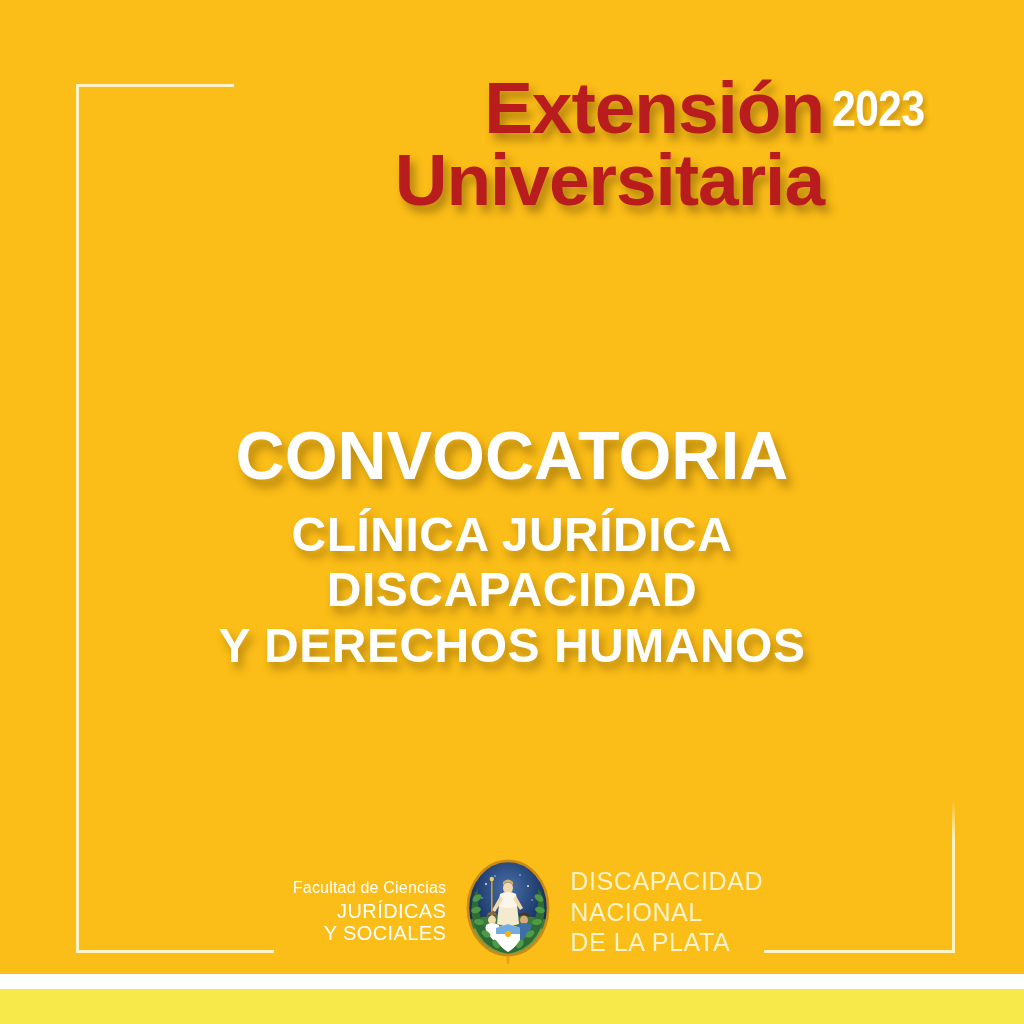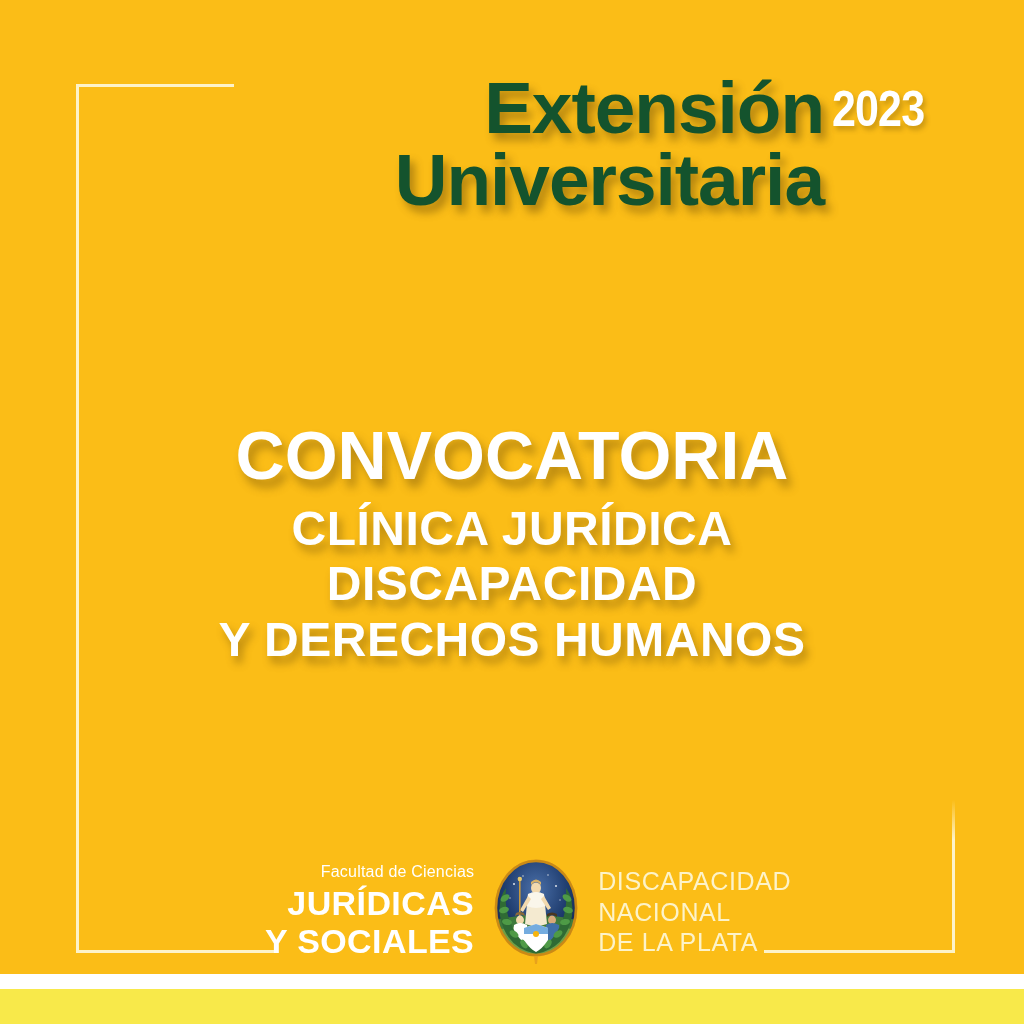--- a/index.html
+++ b/index.html
@@ -90,21 +90,21 @@
     top: 72px;
     width: 1024px;
     height: 180px;
   }
   .header-title {
     position: absolute;
     left: 0;
     top: 0;
     width: 824px;
     text-align: right;
-    color: #14532d;
+    color: #b91c1c;
     font-weight: bold;
     font-size: 73px;
     line-height: 0.99;
     letter-spacing: -1px;
     text-shadow: 5px 7px 9px rgba(90, 62, 6, 0.45);
     white-space: pre-line;
   }
   .header-year {
     position: absolute;
     left: 832px;
@@ -129,21 +129,21 @@
     color: #ffffff;
   }
   .headline-main {
     font-weight: bold;
     font-size: 68px;
     line-height: 1.04;
     letter-spacing: 0px;
     text-shadow: 5px 8px 10px rgba(90, 62, 6, 0.42);
   }
   .headline-sub {
-    margin-top: 10px;
+    margin-top: 16px;
     font-weight: bold;
     font-size: 48px;
     line-height: 1.16;
     letter-spacing: 0.5px;
     text-shadow: 4px 7px 9px rgba(90, 62, 6, 0.42);
     white-space: pre-line;
   }
 
   
   .footer {
@@ -164,22 +164,22 @@
     padding-right: 16px;
     line-height: 1;
   }
   .faculty-logo .fac-top {
     font-size: 16px;
     font-weight: normal;
     letter-spacing: 0.2px;
     margin-bottom: 4px;
   }
   .faculty-logo .fac-big {
-    font-size: 34px;
-    font-weight: bold;
+    font-size: 20px;
+    font-weight: normal;
     letter-spacing: 0.4px;
     line-height: 1.12;
     white-space: pre-line;
   }
 
   
   .unlp-seal {
     width: 92px;
     height: 108px;
     flex: 0 0 auto;

